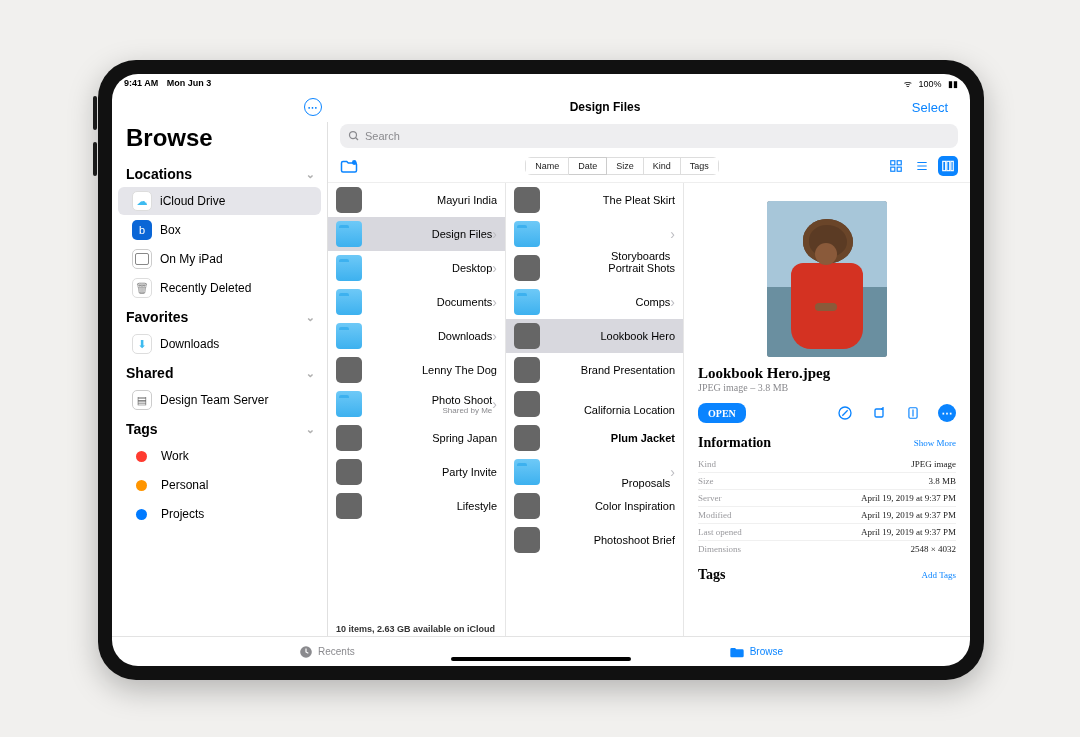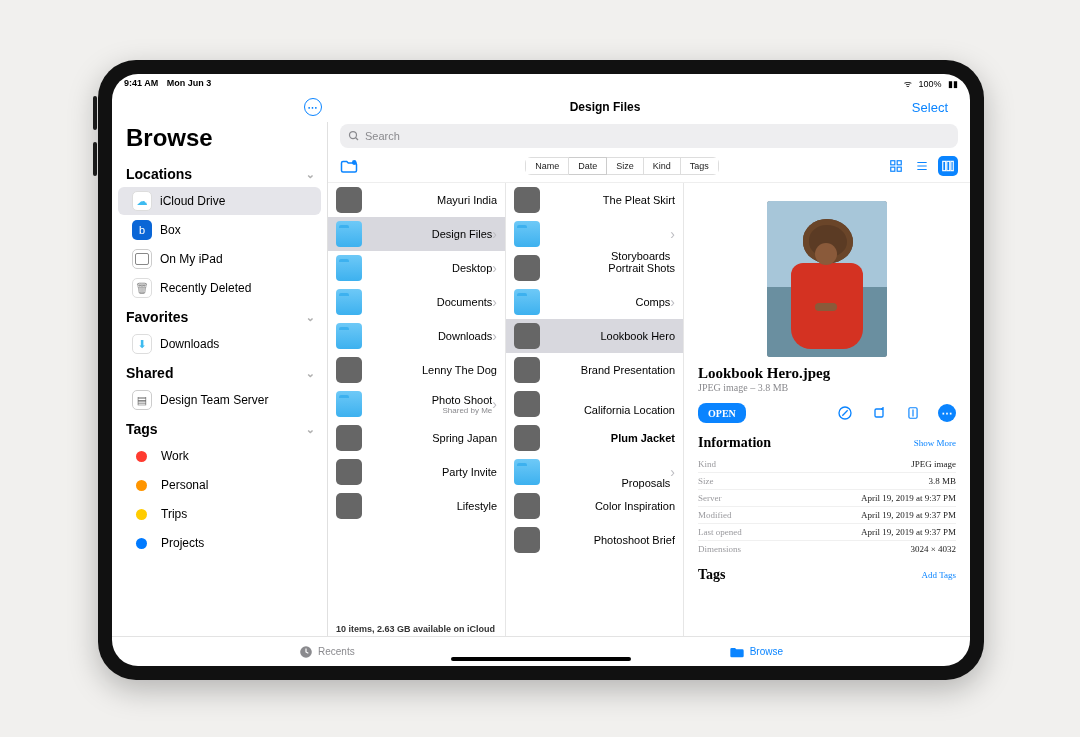--- a/index.html
+++ b/index.html
@@ -246,24 +246,20 @@
             <span class="chev">⌄</span>
           </div>
           <ul class="nav-list" id="tag-list">
               <li class="nav-item">
                 <span class="tag-dot" style="background: rgb(255, 59, 48);"></span>
                 <span>Work</span>
               </li>
               <li class="nav-item">
                 <span class="tag-dot" style="background: rgb(255, 149, 0);"></span>
                 <span>Personal</span>
-              </li>
-              <li class="nav-item">
-                <span class="tag-dot" style="background: rgb(255, 204, 0);"></span>
-                <span>Trips</span>
               </li>
               <li class="nav-item">
                 <span class="tag-dot" style="background: rgb(0, 122, 255);"></span>
                 <span>Projects</span>
               </li>
             </ul>
         </aside>
 
         <div class="content">
           <div class="searchrow">
@@ -516,21 +512,21 @@
                   <div class="info-row">
                     <span class="k">Modified</span>
                     <span class="v">April 19, 2019 at 9:37 PM</span>
                   </div>
                   <div class="info-row">
                     <span class="k">Last opened</span>
                     <span class="v">April 19, 2019 at 9:37 PM</span>
                   </div>
                   <div class="info-row">
                     <span class="k">Dimensions</span>
-                    <span class="v">3024 × 4032</span>
+                    <span class="v">2548 × 4032</span>
                   </div>
                 </div>
 
               <div class="tags-head">
                 <span class="t">Tags</span>
                 <span class="a">Add Tags</span>
               </div>
             </div>
           </div>
         </div>

